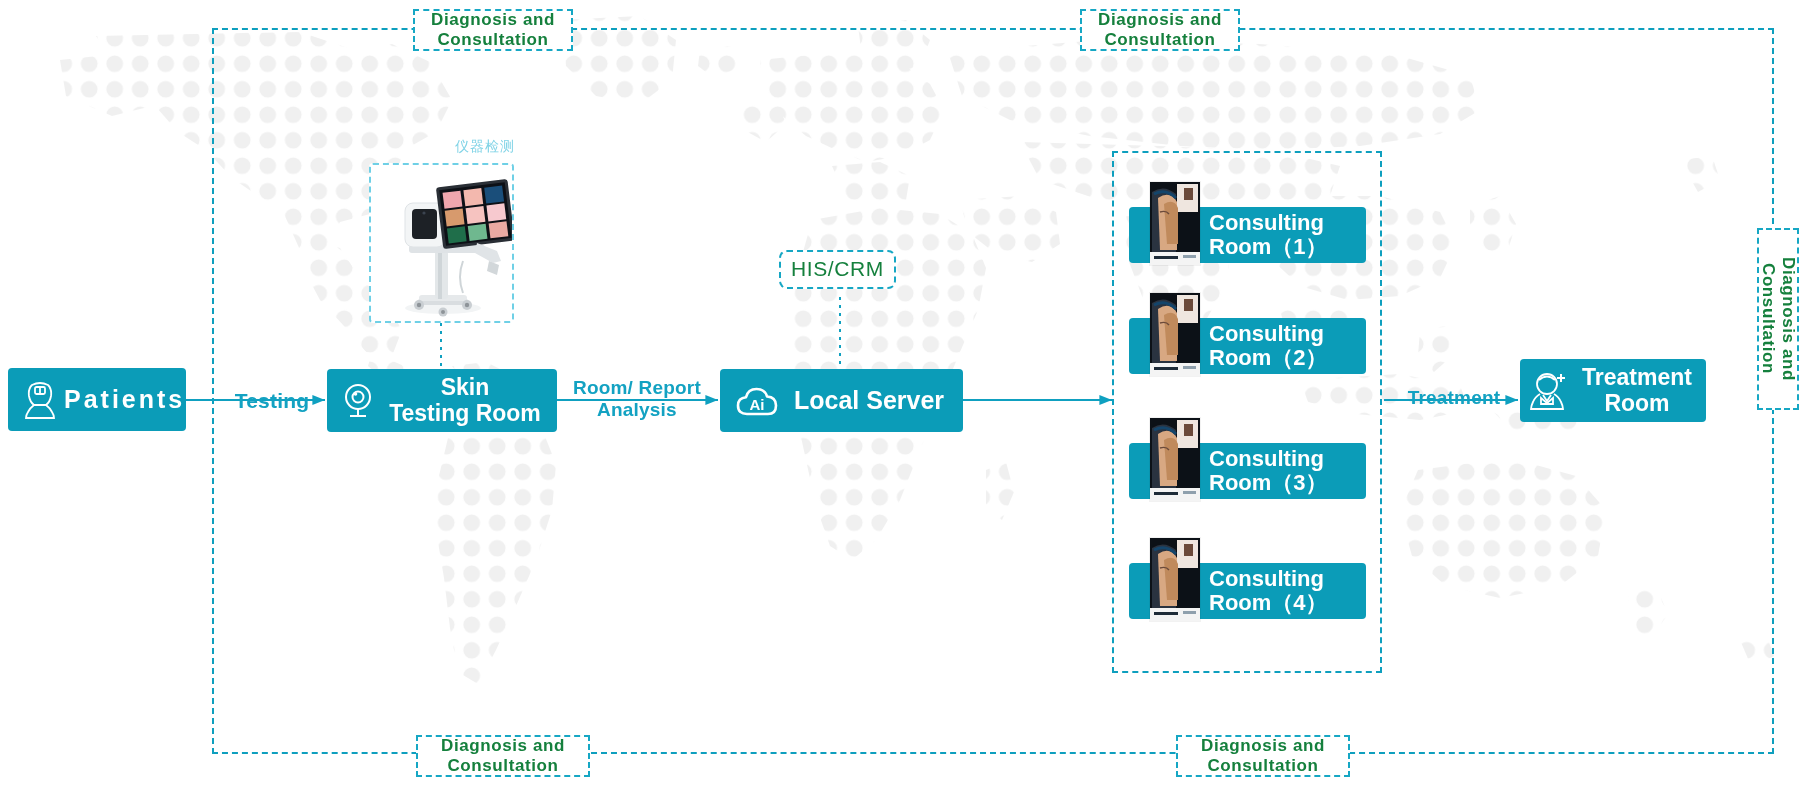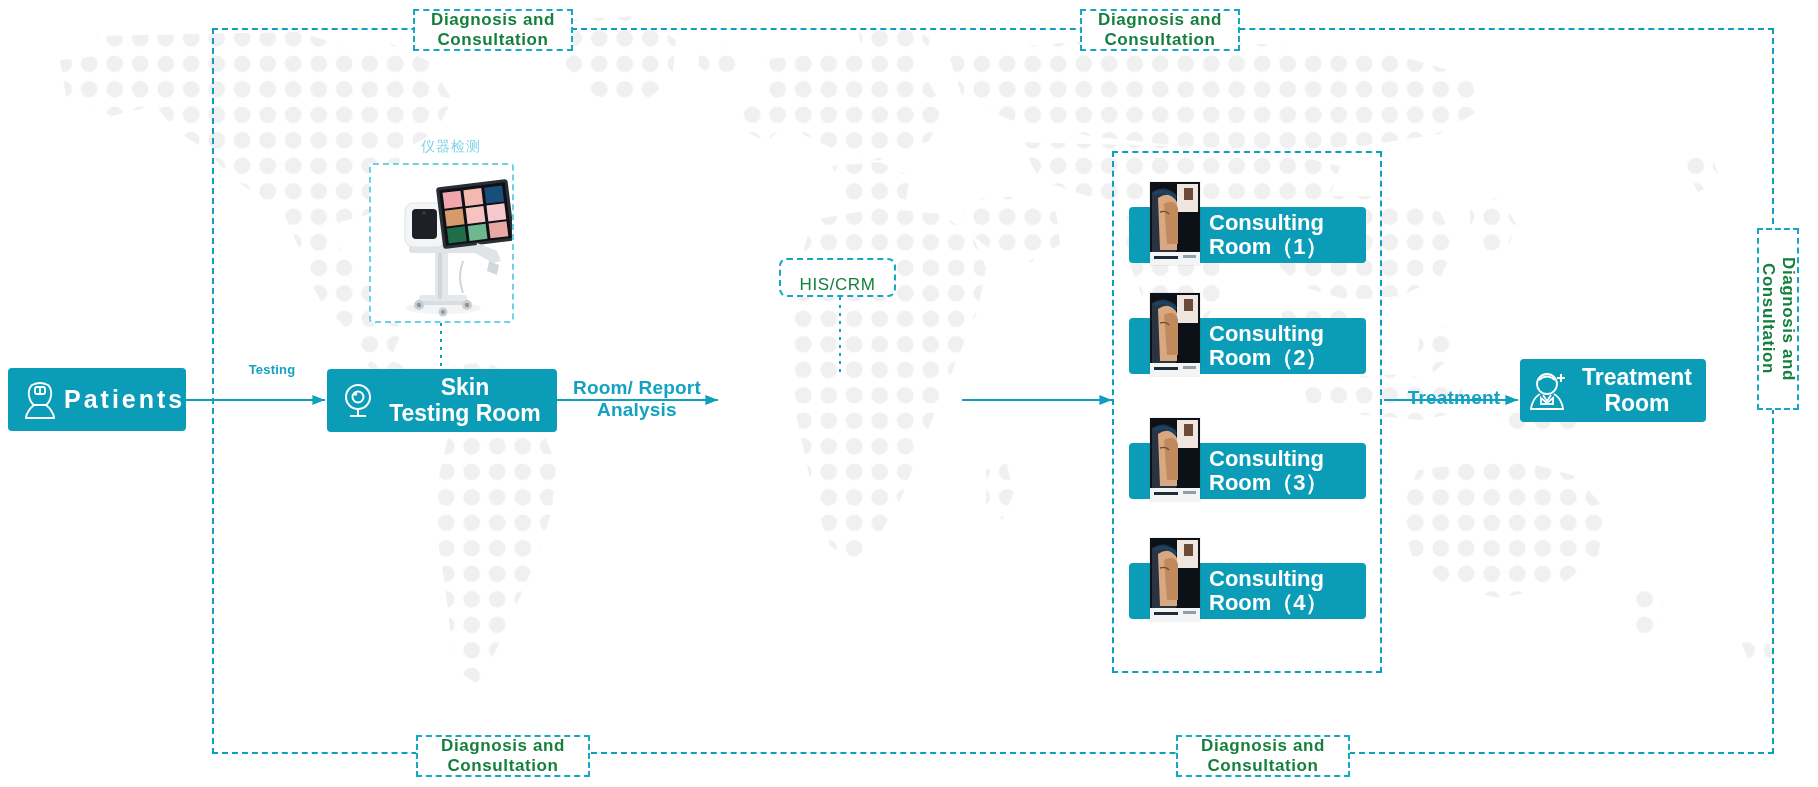--- a/index.html
+++ b/index.html
@@ -85,20 +85,21 @@
     border:2px dashed #6fd0e6;
     border-radius:4px;
     box-sizing:border-box;
     background:#ffffff;
     overflow:hidden;
   }
   .cn-caption{
     position:absolute;
     color:#7fd3e6;
     letter-spacing:1px;
+    margin-left:34px;
   }
 
   
   .thumb{
     position:absolute;
     background:#111;
     overflow:hidden;
     box-shadow:0 0 0 1px rgba(0,0,0,.05);
   }
 
@@ -280,21 +281,21 @@
         <rect x="116" y="60" width="18" height="15" fill="#e9a9a2"></rect>
       </g>
 
       <path d="M106 78 L126 86 L130 96 L122 98 L104 88 Z" fill="#e0e4e7"></path>
       <path d="M118 96 L128 100 L126 110 L116 106 Z" fill="#d2d7da"></path>
 
       <path d="M92 96 Q86 112 92 128" stroke="#cfd5d8" stroke-width="2" fill="none"></path>
     </svg>
   </div>
 
-  <div class="dashed-box" style="left:779px;top:258px;width:117px;height:39px;border-radius:8px;font-size:17px;font-weight:normal;align-items:flex-end;">
+  <div class="dashed-box" style="left:779px;top:250px;width:117px;height:39px;border-radius:8px;font-size:21px;font-weight:normal;">
     <span>HIS/CRM</span>
   </div>
 
   <div class="node" style="left:8px;top:368px;width:178px;height:63px;padding:0 14px;gap:6px;">
     <span class="node-icon">
       <svg width="36" height="38" viewBox="0 0 36 38" xmlns="http://www.w3.org/2000/svg" fill="none" stroke="#ffffff" stroke-width="1.8">
         <path d="M10 4 Q18 0 26 4 Q30 8 29 15 Q28 21 24 24 L12 24 Q8 21 7 15 Q6 8 10 4 Z"></path>
         <rect x="13" y="6" width="10" height="7" rx="1.5"></rect>
         <line x1="18" y1="6" x2="18" y2="13"></line>
         <path d="M12 24 Q8 27 6 31 Q4 34 4 37 L32 37 Q32 34 30 31 Q28 27 24 24"></path>
@@ -310,20 +311,29 @@
         <circle cx="21" cy="17" r="5.5"></circle>
         <circle cx="18.5" cy="14" r="1.8" fill="#ffffff" stroke="none"></circle>
         <line x1="21" y1="29" x2="21" y2="35"></line>
         <line x1="13" y1="36" x2="29" y2="36"></line>
       </svg>
     </span>
     <span class="node-label" style="font-size:23px;flex:1;">Skin
 Testing Room</span>
   </div>
 
+  <div class="node" style="left:720px;top:369px;width:243px;height:63px;padding:0 14px;gap:12px;">
+    <span class="node-icon">
+      <svg width="48" height="34" viewBox="0 0 48 34" xmlns="http://www.w3.org/2000/svg">
+        <path d="M13 30 Q4 30 4 21.5 Q4 14 12 13.2 Q14 5 22.5 5 Q31 5 33 12.5 Q42 13 42 21.5 Q42 30 34 30 Z" fill="none" stroke="#ffffff" stroke-width="2.6" stroke-linejoin="round"></path>
+        <text x="23" y="26" font-family="Liberation Sans, sans-serif" font-size="15" font-weight="bold" fill="#ffffff" text-anchor="middle">Ai</text>
+      </svg>
+    </span>
+    <span class="node-label" style="font-size:25px;flex:1;text-align:left;">Local Server</span>
+  </div>
 
   <div class="node" style="left:1520px;top:359px;width:186px;height:63px;padding:0 10px;gap:8px;">
     <span class="node-icon">
       <svg width="40" height="42" viewBox="0 0 40 42" xmlns="http://www.w3.org/2000/svg" fill="none" stroke="#ffffff" stroke-width="1.8">
         <circle cx="17" cy="14" r="10"></circle>
         <path d="M9 10 Q17 3 25 10"></path>
         <path d="M10 24 Q5 27 3 32 Q1 36 1 39 L33 39 Q33 36 31 32 Q29 27 24 24"></path>
         <path d="M13 25 L17 31 L21 25"></path>
         <path d="M11 28 L17 33 L23 28 L23 34 L11 34 Z" fill="none"></path>
         <g stroke-width="2">
@@ -411,21 +421,21 @@
       <path d="M8 16 Q20 8 27 20 L27 68 L10 68 Z" fill="#d8a882"></path>
       <path d="M14 22 Q24 16 28 26 L28 62 L17 62 Z" fill="#c08a5c"></path>
       <path d="M10 30 Q16 28 19 32" stroke="#6b4a3a" stroke-width="1.4" fill="none"></path>
       <path d="M4 12 Q16 6 26 16" stroke="#14456b" stroke-width="3" fill="none"></path>
       <rect x="0" y="70" width="50" height="13" fill="#f4f4f4"></rect>
       <rect x="4" y="74" width="24" height="3" fill="#1e2b38"></rect>
       <rect x="33" y="73" width="13" height="3" fill="#8fa0ad"></rect>
     </svg>
   </div>
 
-  <div class="edge-label" style="left:222px;top:348px;width:100px;font-size:13px;">
+  <div class="edge-label" style="left:222px;top:365px;width:100px;font-size:21px;">
     <span>Testing</span>
   </div>
 
   <div class="edge-label" style="left:556px;top:355px;width:162px;font-size:19px;">
     <span>Room/ Report
 Analysis</span>
   </div>
 
 
   <div class="edge-label" style="left:1390px;top:365px;width:128px;font-size:19px;">

